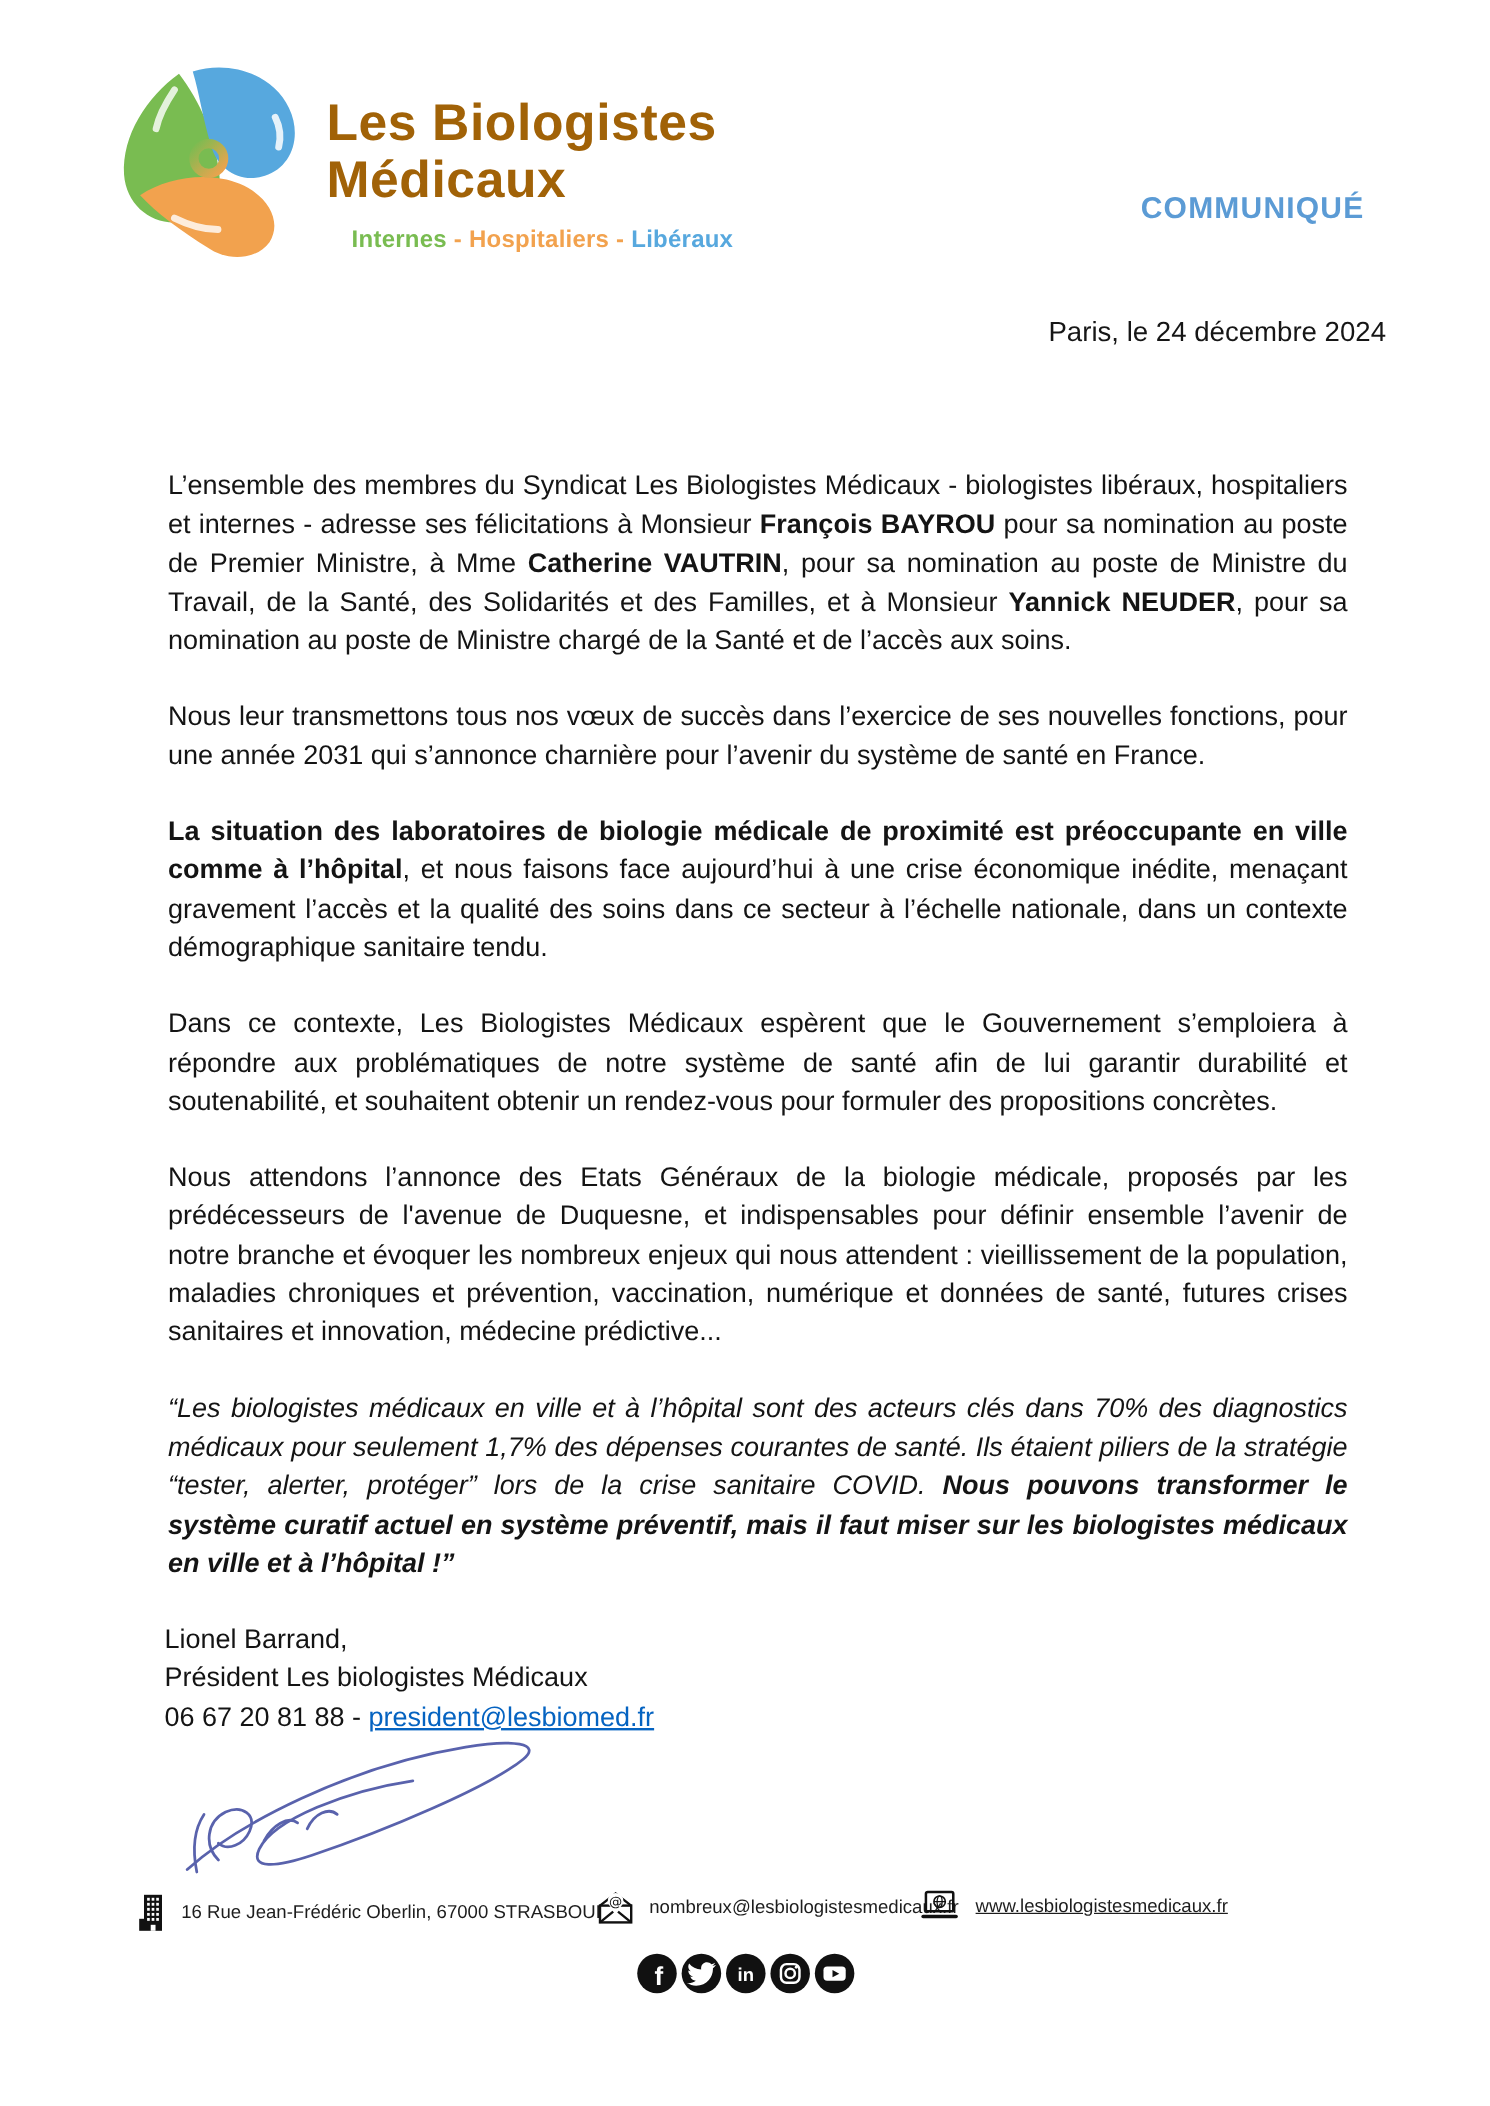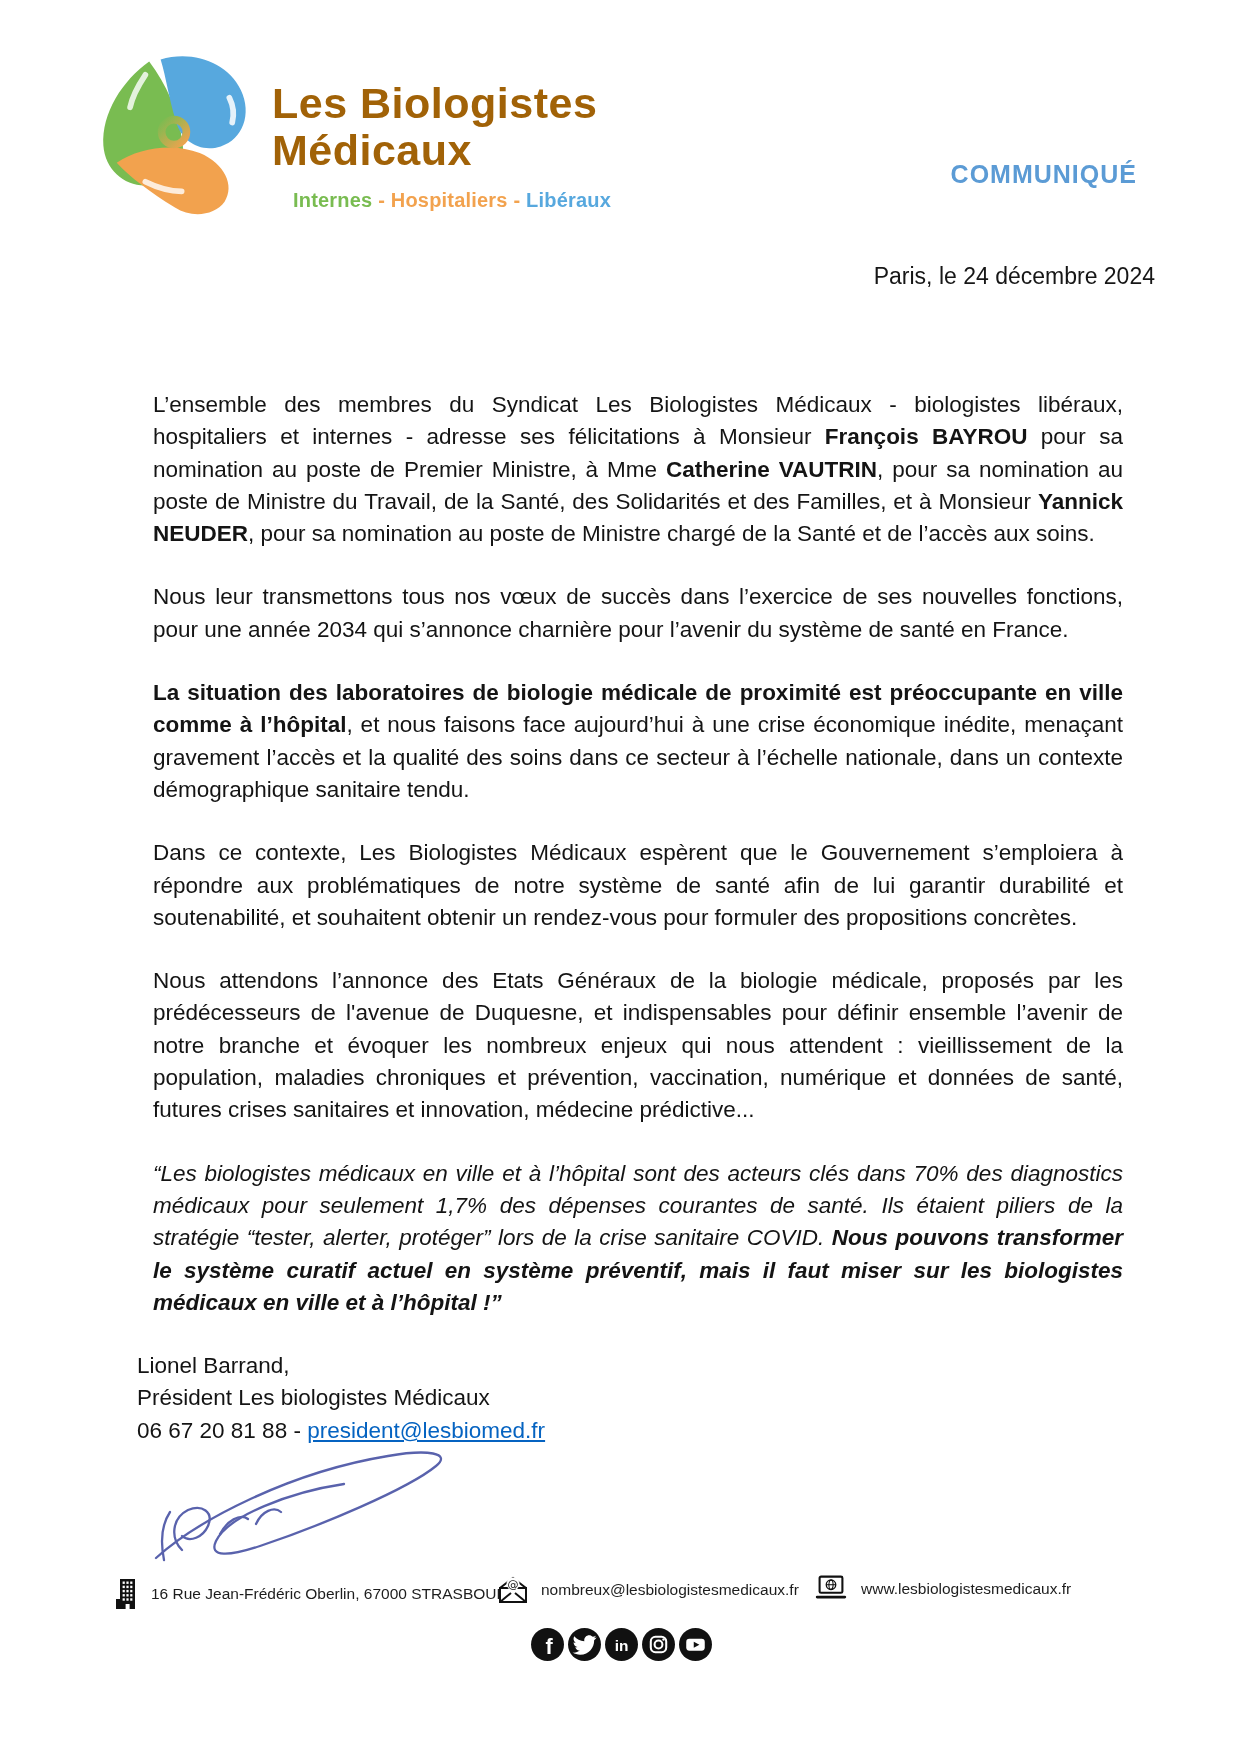--- a/index.html
+++ b/index.html
@@ -12,34 +12,34 @@
   .logo-mark{left:90px;top:48px;}
   .logo-text{left:272px;top:80px;line-height:47px;}
   .logo-title{font-size:43px;font-weight:bold;color:#a16207;letter-spacing:.5px;}
   .logo-sub{left:293px;top:189px;font-size:20px;font-weight:bold;letter-spacing:.2px;white-space:nowrap;}
   .c-green{color:#79BC51}.c-orange{color:#F2A24E}.c-blue{color:#57A8DE}
   
   .communique{right:105px;top:160px;font-size:25px;font-weight:bold;color:#5B9BD5;letter-spacing:1px;}
   .dateline{right:87px;top:263px;font-size:23px;color:#161616;}
   
   .body-text{left:137px;top:389px;width:986px;font-size:22.5px;line-height:32.3px;text-align:justify;color:#141414;}
-  .para{margin:0 0 31px 16px;}
+  .para{margin:0 0 31px 3px;}
   .b{font-weight:bold;}
   .quote{font-style:italic;}
   .quote .b{font-weight:bold;}
   .sign-block{text-align:left;}
   .sign-block div{margin:0;}
   a.link{color:#0563C1;text-decoration:underline;cursor:pointer;}
   
   .signature{left:140px;top:1440px;}
   
   .footer-item{position:absolute;display:flex;align-items:center;gap:11px;font-size:15.5px;color:#1d1d1d;white-space:nowrap;}
   #f-addr{left:114px;top:1576px;}
   #f-mail{left:496px;top:1574px;}
-  #f-web{left:812px;top:1574px;}
+  #f-web{left:764px;top:1574px;text-decoration:underline;}
   .social{position:absolute;left:0;right:0;top:1627px;display:flex;justify-content:center;gap:2px;}
   .social svg{display:block;cursor:pointer;}
 </style>
 </head>
 <body>
 
 <div class="abs logo-mark">
   <svg width="168" height="172" viewBox="0 0 176 180">
     <defs>
       <linearGradient id="ringGrad" x1="0" y1="0" x2="1" y2="1">
@@ -68,21 +68,21 @@
 
 <div class="abs logo-sub"><span class="c-green">Internes</span><span class="c-orange"> - </span><span class="c-orange">Hospitaliers</span><span class="c-orange"> - </span><span class="c-blue">Libéraux</span></div>
 
 <div class="abs communique">COMMUNIQUÉ</div>
 <div class="abs dateline">Paris, le 24 décembre 2024</div>
 
 <div class="abs body-text">
 
   <p class="para"><span>L’ensemble des membres du Syndicat Les Biologistes Médicaux - biologistes libéraux, hospitaliers et internes -  adresse ses félicitations à Monsieur </span><span class="b">François BAYROU</span><span> pour sa nomination au poste de Premier Ministre, à Mme </span><span class="b">Catherine VAUTRIN</span><span>, pour sa nomination au poste de Ministre du Travail, de la Santé, des Solidarités et des Familles, et à Monsieur </span><span class="b">Yannick NEUDER</span><span>, pour sa nomination au poste de Ministre chargé de la Santé et de l’accès aux soins.</span></p>
 
-  <p class="para"><span>Nous leur transmettons tous nos vœux de succès dans l’exercice de ses nouvelles fonctions, pour une année 2034 qui s’annonce charnière pour l’avenir du système de santé en France.</span></p>
+  <p class="para"><span>Nous leur transmettons tous nos vœux de succès dans l’exercice de ses nouvelles fonctions, pour une année 2031 qui s’annonce charnière pour l’avenir du système de santé en France.</span></p>
 
   <p class="para"><span class="b">La situation des laboratoires de biologie médicale de proximité est préoccupante en ville comme à l’hôpital</span><span>, et nous faisons face aujourd’hui à une crise économique inédite, menaçant gravement l’accès et la qualité des soins dans ce secteur à l’échelle nationale, dans un contexte démographique sanitaire tendu.</span></p>
 
   <p class="para"><span>Dans ce contexte, Les Biologistes Médicaux espèrent que le Gouvernement s’emploiera à répondre aux problématiques de notre système de santé afin de lui garantir durabilité et soutenabilité, et souhaitent obtenir un rendez-vous pour formuler des propositions concrètes.</span></p>
 
   <p class="para"><span>Nous attendons l’annonce des Etats Généraux de la biologie médicale, proposés par les prédécesseurs de l'avenue de Duquesne, et indispensables pour définir ensemble l’avenir de notre branche et évoquer les nombreux enjeux qui nous attendent : vieillissement de la population, maladies chroniques et prévention, vaccination, numérique et données de santé, futures crises sanitaires et innovation, médecine prédictive...</span></p>
 
   <p class="para quote"><span>“Les biologistes médicaux en ville et à l’hôpital sont des acteurs clés dans 70% des diagnostics médicaux pour seulement 1,7% des dépenses courantes de santé. Ils étaient piliers de la stratégie “tester, alerter, protéger” lors de la crise sanitaire COVID. </span><span class="b">Nous pouvons transformer le système curatif actuel en système préventif, mais il faut miser sur les biologistes médicaux en ville et à l’hôpital !”</span></p>
 
   <div class="sign-block">

